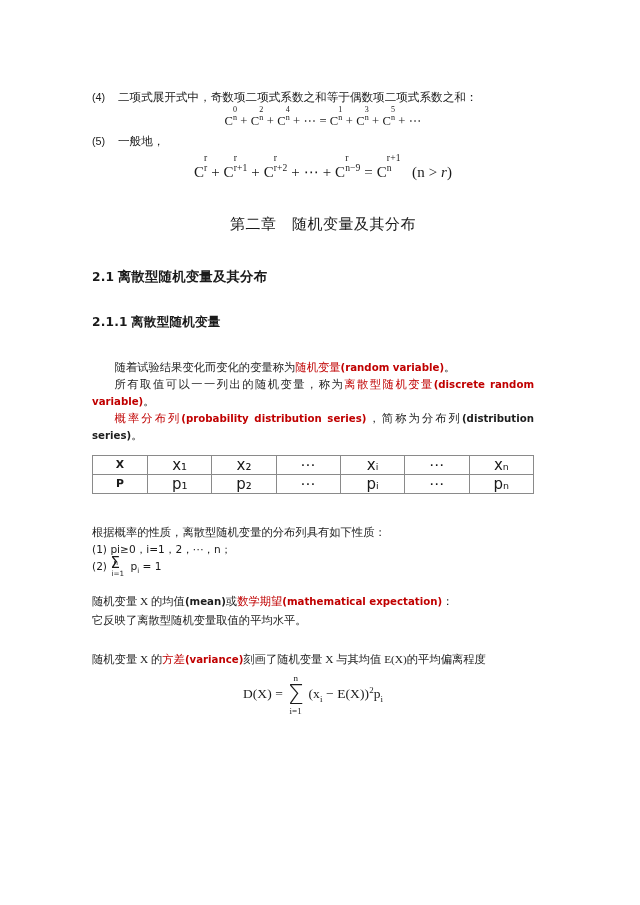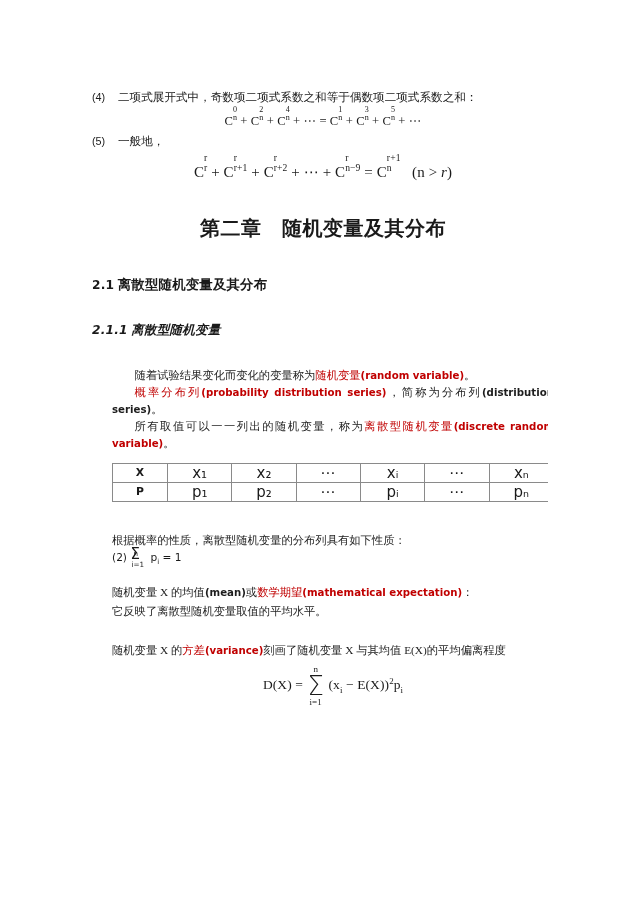--- a/index.html
+++ b/index.html
@@ -87,38 +87,37 @@
     position: relative;
     top: -0.15em;
   }
   .cmb .ss .up { display: block; position: relative; top: -0.52em; }
   .cmb .ss .dn { display: block; position: relative; top: -0.45em; }
 
   .it { font-style: italic; }
 
   
   h1.chapter {
-    font-size: 20px;
-    font-weight: bold;
+    font-size: 15px;
+    font-weight: normal;
     text-align: center;
     margin: 0;
     letter-spacing: .5px;
   }
   h2.sec {
     font-size: 13.4px;
     font-weight: bold;
     margin: 0;
     letter-spacing: .2px;
   }
   h3.subsec {
     font-size: 12.6px;
     font-weight: bold;
     margin: 0;
     letter-spacing: .2px;
-    font-style: italic;
   }
   .sec .no, .subsec .no {
     font-family: "DejaVu Sans", "Liberation Sans", sans-serif;
     font-size: 12.2px;
     font-weight: bold;
   }
 
   
   .sp-10 { height: 10px; }
   .sp-14 { height: 14px; }
@@ -266,28 +265,28 @@
       <span>离散型随机变量及其分布</span>
     </h2>
 
     <div class="sp-28"></div>
     <h3 class="subsec">
       <span class="no">2.1.1</span>
       <span>离散型随机变量</span>
     </h3>
 
     <div class="sp-28"></div>
-    <div style="margin-left:20px;width:442px;">
+    <div style="width:442px;">
 
       <p class="para indent"><span>随着试验结果变化而变化的变量称为</span><span class="red-han">随机变量</span><span class="red-lat">(random variable)</span><span>。</span></p>
 
 
+      <p class="para indent"><span>所有取值可以一一列出的随机变量，称为</span><span class="red-han">离散型随机变量</span><span class="red-lat">(discrete  random variable)</span><span>。</span></p>
+
       <p class="para indent"><span class="red-han">概率分布列</span><span class="red-lat">(probability distribution series)</span><span>，简称为分布列</span><span class="latin">(distribution series)</span><span>。</span></p>
-
-      <p class="para indent"><span>所有取值可以一一列出的随机变量，称为</span><span class="red-han">离散型随机变量</span><span class="red-lat">(discrete  random variable)</span><span>。</span></p>
 
       <div class="sp-10"></div>
       <div class="dist-table-wrap" style="margin-left:0;">
         <table class="dist">
           <tbody>
               <tr>
             <td class="hdr">X</td>
             <td>x₁</td>
             <td>x₂</td>
             <td class="dots">⋯</td>
@@ -308,20 +307,21 @@
           </table>
       </div>
 
       <div class="sp-14"></div>
 
       <div class="sp-8"></div>
 
       <div class="sp-8"></div>
       <p class="para">根据概率的性质，离散型随机变量的分布列具有如下性质：</p>
 
+      <p class="props"><span class="pn">(1)</span> <span>pi≥0，i=1，2，⋯，n；</span></p>
 
       <p class="props"><span class="pn">(2)</span>
         <span class="sum-inline"><span class="sig2">Σ</span><span class="t2">n</span><span class="b2">i=1</span></span>p<sub>i</sub> = 1
       </p>
 
       <div class="sp-18"></div>
       <p class="para"><span>随机变量 X 的均值</span><span class="latin">(mean)</span><span>或</span><span class="red-han">数学期望</span><span class="red-lat">(mathematical expectation)</span><span>：</span></p>
 
 
       <p class="para" style="margin-top:2px;">它反映了离散型随机变量取值的平均水平。</p>

